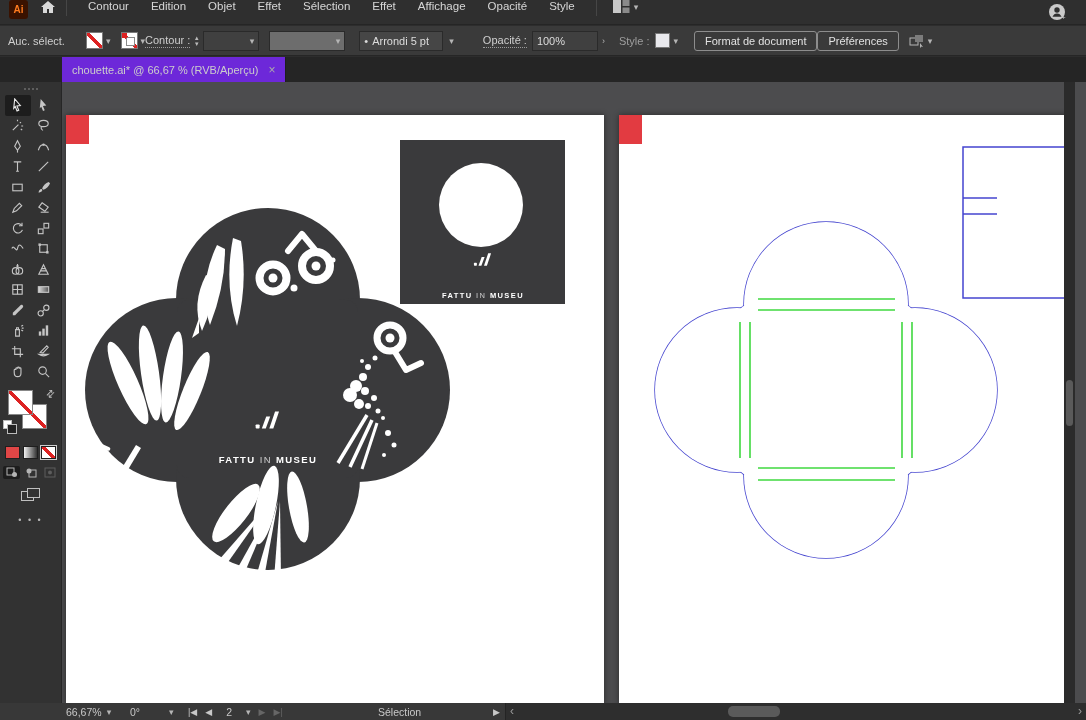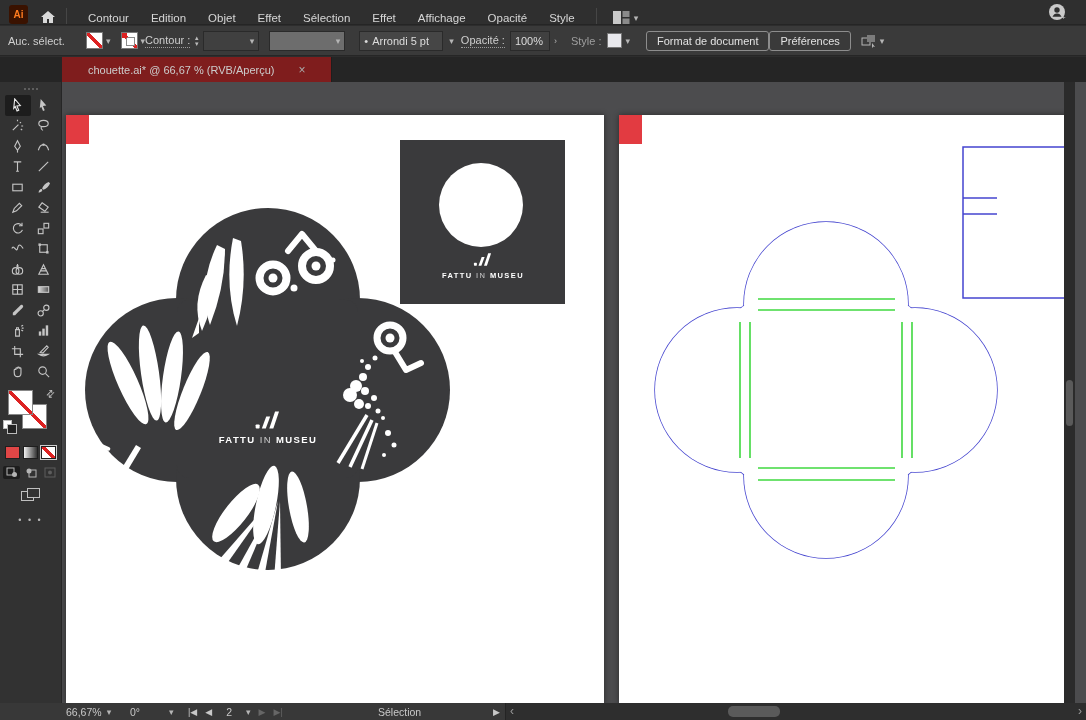--- a/index.html
+++ b/index.html
@@ -1,21 +1,21 @@
 <!DOCTYPE html>
 <html style="--clover: #3a3a3c; --outline: #4444cf; --fold: #3fd83f; --marker: #e23b41;"><head>
 <meta charset="utf-8">
 <style>
   * { margin:0; padding:0; box-sizing:border-box; user-select:none; }
   html,body { width:1086px; height:720px; overflow:hidden; background:#2d2d2d;
     font-family:"Liberation Sans", sans-serif; color:#cfcfcf; }
 
   
   #menubar { position:absolute; left:0; top:0; width:1086px; height:25px;
-    background:#2f2f2f; display:flex; align-items:flex-end; border-bottom:1px solid #252525; }
+    background:#2f2f2f; display:flex; align-items:flex-start; border-bottom:1px solid #252525; }
   #ai-logo { width:19px; height:19px; margin-left:9px; border-radius:3px; background:#3a1200;
     color:#ff7c1f; font-size:10px; font-weight:bold; display:flex; align-items:center; justify-content:center; }
   #home-btn { margin-left:12px; display:flex; align-items:center; }
   .vsep { width:1px; height:16px; background:#464646; margin:0 10px; }
   .menu-item { font-size:11.5px; color:#d6d6d6; padding:0 11px; cursor:default; }
   #workspace-switcher { display:flex; align-items:center; gap:4px; margin-left:6px; }
   #account-btn { position:absolute; right:20px; top:3px; }
   .chev { font-size:9px; color:#b5b5b5; }
 
   
@@ -31,22 +31,22 @@
     padding:0 4px; gap:4px; color:#dcdcdc; }
   .dd.disabled { background:#6d6d6d; color:#999; }
   .stepper { width:13px; height:20px; display:flex; flex-direction:column; align-items:center;
     justify-content:center; line-height:6px; font-size:7px; color:#bbb; }
   .cbtn { height:20px; border:1px solid #8d8d8d; border-radius:3px; padding:0 10px; display:flex;
     align-items:center; color:#e2e2e2; background:transparent; font-size:11px; }
   .style-swatch { width:15px; height:15px; background:#e9e9ed; border:1px solid #777; }
 
   
   #tabrow { position:absolute; left:0; top:57px; width:1086px; height:25px; background:#252525; }
-  #doc-tab { position:absolute; left:62px; top:0; height:25px; background:#7f1d1d; display:flex;
-    align-items:center; padding:0 26px; gap:24px; font-size:11px; color:#cccccc; border-right:1px solid #1e1e1e; }
+  #doc-tab { position:absolute; left:62px; top:0; height:25px; background:#6d28d9; display:flex;
+    align-items:center; padding:0 10px; gap:10px; font-size:11px; color:#cccccc; border-right:1px solid #1e1e1e; }
   #tab-close { color:#aaa; font-size:12px; }
 
   
   #main { position:absolute; left:0; top:82px; width:1086px; height:621px; background:#4c4c4e; }
 
   
   #toolbar { position:absolute; left:0; top:0; width:62px; height:621px; background:#323232;
     border-right:1px solid #262626; }
   #toolbar-grip { height:8px; display:flex; align-items:center; justify-content:center; gap:2px; margin-top:3px; }
   #toolbar-grip i { width:2px; height:2px; border-radius:50%; background:#6e6e6e; }
@@ -78,21 +78,21 @@
   #screen-mode i:nth-child(2) { left:6px; top:0; width:13px; height:10px; background:#323232; }
   #more-tools { text-align:center; margin-top:12px; color:#b5b5b5; font-size:9px; letter-spacing:2px; }
 
   
   #canvas { position:absolute; left:62px; top:0; width:1013px; height:621px; overflow:hidden; }
   .artboard { position:absolute; top:33px; background:#fff; box-shadow:0 0 6px rgba(0,0,0,.45); }
   #artboard-left { left:4px; width:538px; height:588px; }
   #artboard-right { left:557px; width:453px; height:588px; }
   .ab-marker { position:absolute; left:0; top:0; width:23px; height:29px; background:var(--marker,#e23b41); }
   .logo { position:absolute; text-align:center; color:#fff; }
-  .logo .txt { font-weight:bold; letter-spacing:1.4px; white-space:nowrap; }
+  .logo .txt { font-weight:bold; letter-spacing:1.4px; white-space:nowrap;margin-top:20px; }
   .logo .lt { font-weight:normal; opacity:.72; }
   #card { position:absolute; left:334px; top:25px; width:165px; height:164px; background:var(--clover,#3a3a3c); }
   #card-circle { position:absolute; left:39px; top:23px; width:84px; height:84px; border-radius:50%; background:#fff; }
 
   
   #vscroll { position:absolute; right:0; top:0; width:11px; height:621px; background:#2b2b2b; }
   #vscroll .thumb { position:absolute; left:2px; top:298px; width:7px; height:46px; border-radius:4px; background:#5a5a5a; }
 
   
   #statusbar { position:absolute; left:0; top:703px; width:1086px; height:17px; background:#383838;
@@ -160,22 +160,22 @@
     <span class="chev">▾</span>
   </span>
   <span class="dd disabled" style="width:76px; margin-left:10px; justify-content:flex-end;">
     <span class="chev">▾</span>
   </span>
   <span class="dd" style="margin-left:14px; width:84px; background:#464646;">
     <span>•</span>
     <span>Arrondi 5 pt</span>
   </span>
   <span class="chev" style="margin-left:2px; padding:0 4px;">▾</span>
-  <span class="ulbl" style="margin-left:3px;">Opacité :</span>
-  <span class="dd" style="width:40px; margin-left:5px;">100%</span>
+  <span class="ulbl" style="margin-left:25px;">Opacité :</span>
+  <span class="dd" style="width:66px; margin-left:5px;">100%</span>
   <span class="chev" style="padding:0 4px;">›</span>
   <span style="margin-left:10px; color:#9e9e9e;">Style :</span>
   <span class="style-swatch" style="margin-left:6px;"></span>
   <span class="chev" style="margin-left:3px;">▾</span>
   <button class="cbtn" style="margin-left:16px;">Format de document</button>
   <button class="cbtn" style="">Préférences</button>
   <span style="margin-left:10px; display:flex; align-items:center; gap:3px;">
     <svg width="16" height="14" viewBox="0 0 16 14">
       <rect x="1" y="4" width="8" height="7" fill="none" stroke="#b5b5b5"></rect>
       <rect x="6" y="1" width="8" height="7" fill="#7c7c7c"></rect>

